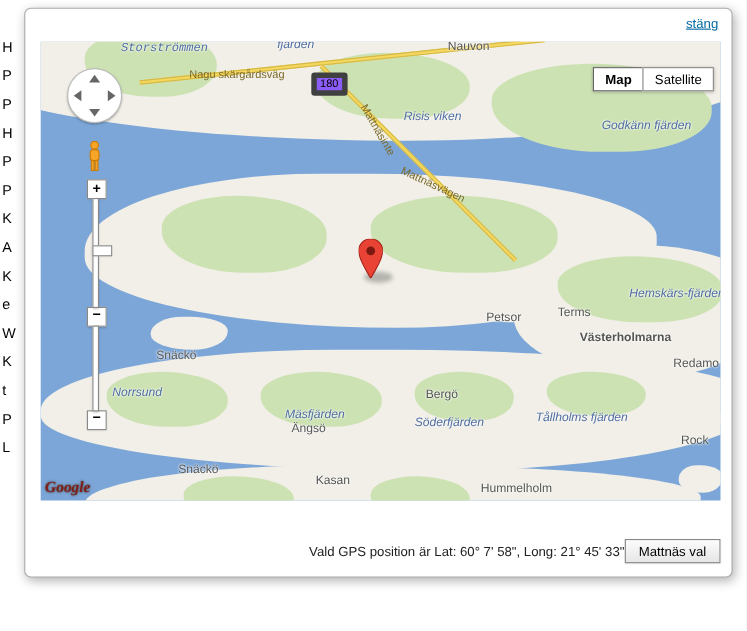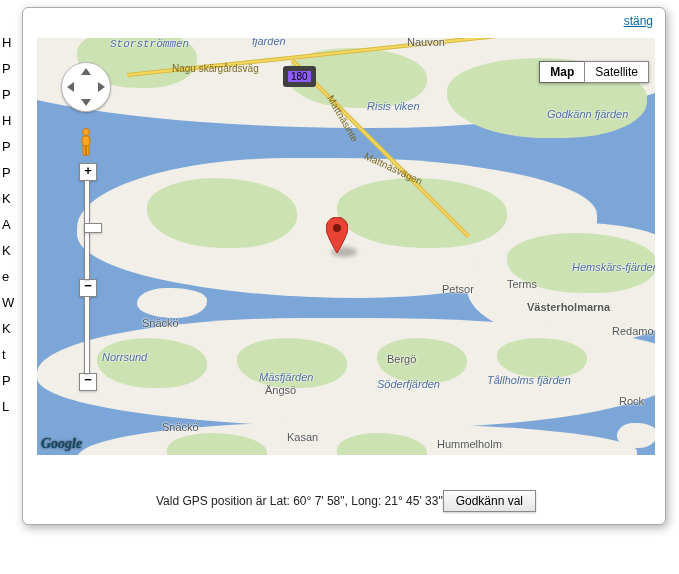--- a/index.html
+++ b/index.html
@@ -48,26 +48,26 @@
   
   .place { position:absolute; font:11px Arial; color:#555; text-shadow:0 0 2px #fff,0 0 2px #fff; white-space:nowrap; }
   .water-label { color:#4e6ca0; font-style:italic; }
 
   
   .marker { position:absolute; width:22px; height:36px; transform:translate(-11px,-36px); }
   .marker svg { width:22px; height:36px; }
   .marker-shadow { position:absolute; width:26px; height:10px; background:rgba(0,0,0,.25); border-radius:50%; transform:translate(-6px,-6px); filter:blur(2px);}
 
   
-  .google-logo { position:absolute; left:4px; bottom:3px; font:italic bold 14px Georgia,serif; color:#0c4a6e; text-shadow:0 0 2px #555,0 0 2px #555; }
+  .google-logo { position:absolute; left:4px; bottom:3px; font:italic bold 14px Georgia,serif; color:#7f1d1d; text-shadow:0 0 2px #555,0 0 2px #555; }
   .attrib { position:absolute; right:6px; bottom:3px; font:10px Arial; color:#444; }
   .attrib a { color:#2a74c7; text-decoration:underline; cursor:pointer; }
 
   
-  .footer { position:absolute; left:14px; right:10px; bottom:12px; display:flex; justify-content:center; align-items:center; }
+  .footer { position:absolute; left:14px; right:10px; bottom:12px; display:flex; justify-content:flex-end; align-items:center; }
   .footer .status { font:12px Arial; color:#222; }
   .accept-btn { border:1px solid #888; background:linear-gradient(#fcfcfc,#e6e6e6); padding:3px 12px; font:12px Arial; cursor:pointer; box-shadow:0 1px 2px rgba(0,0,0,.2); }
 </style>
 </head>
 <body>
 
 <div class="background-list">
   <div>H</div>
     <div>P</div>
     <div>P</div>
@@ -184,15 +184,15 @@
       <div class="btn" style="line-height:12px;">−</div>
     </div>
 
     <div class="google-logo">Google</div>
   </div>
 
   <div class="footer">
     <div class="status">
       <span>Vald GPS position är Lat: </span><span>60° 7' 58"</span><span>, Long: </span><span>21° 45' 33"</span>
     </div>
-    <button class="accept-btn">Godkänn val</button>
+    <button class="accept-btn">Mattnäs val</button>
   </div>
 </div>
 
 </body></html>

